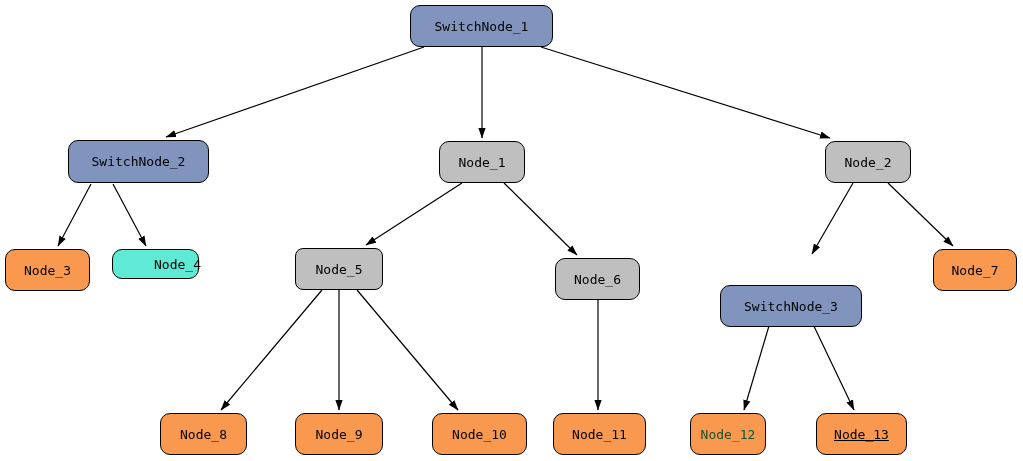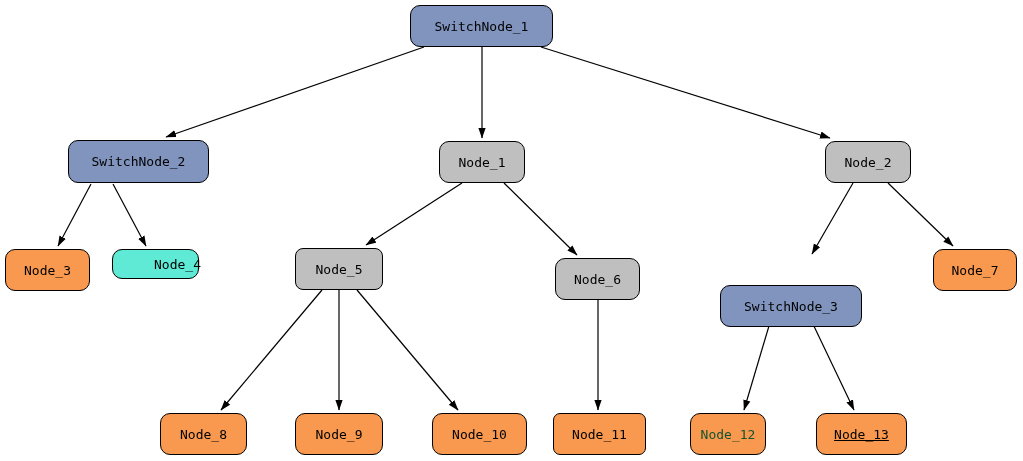--- a/index.html
+++ b/index.html
@@ -94,21 +94,21 @@
       </div>
       <div class="node" style="left: 160px; top: 413px; width: 87px; height: 42px; background: rgb(249, 153, 80); border-color: rgb(0, 0, 0); color: rgb(0, 0, 0);">
         <span>Node_8</span>
       </div>
       <div class="node" style="left: 295px; top: 413px; width: 88px; height: 42px; background: rgb(249, 153, 80); border-color: rgb(0, 0, 0); color: rgb(0, 0, 0);">
         <span>Node_9</span>
       </div>
       <div class="node" style="left: 432px; top: 413px; width: 95px; height: 42px; background: rgb(249, 153, 80); border-color: rgb(0, 0, 0); color: rgb(0, 0, 0);">
         <span>Node_10</span>
       </div>
-      <div class="node" style="left: 553px; top: 413px; width: 93px; height: 42px; background: rgb(249, 153, 80); border-color: rgb(0, 0, 0); color: rgb(0, 0, 0); border-radius: 7px;">
+      <div class="node" style="left: 553px; top: 413px; width: 93px; height: 42px; background: rgb(249, 153, 80); border-color: rgb(0, 0, 0); color: rgb(0, 0, 0);">
         <span>Node_11</span>
       </div>
       <div class="node" style="left: 690px; top: 413px; width: 76px; height: 42px; background: rgb(249, 153, 80); border-color: rgb(0, 0, 0); color: #14532d;">
         <span>Node_12</span>
       </div>
       <div class="node" style="left: 816px; top: 413px; width: 91px; height: 42px; background: rgb(249, 153, 80); border-color: rgb(0, 0, 0); color: rgb(0, 0, 0); text-decoration: underline;">
         <span>Node_13</span>
       </div>
     </div>
 </div>

